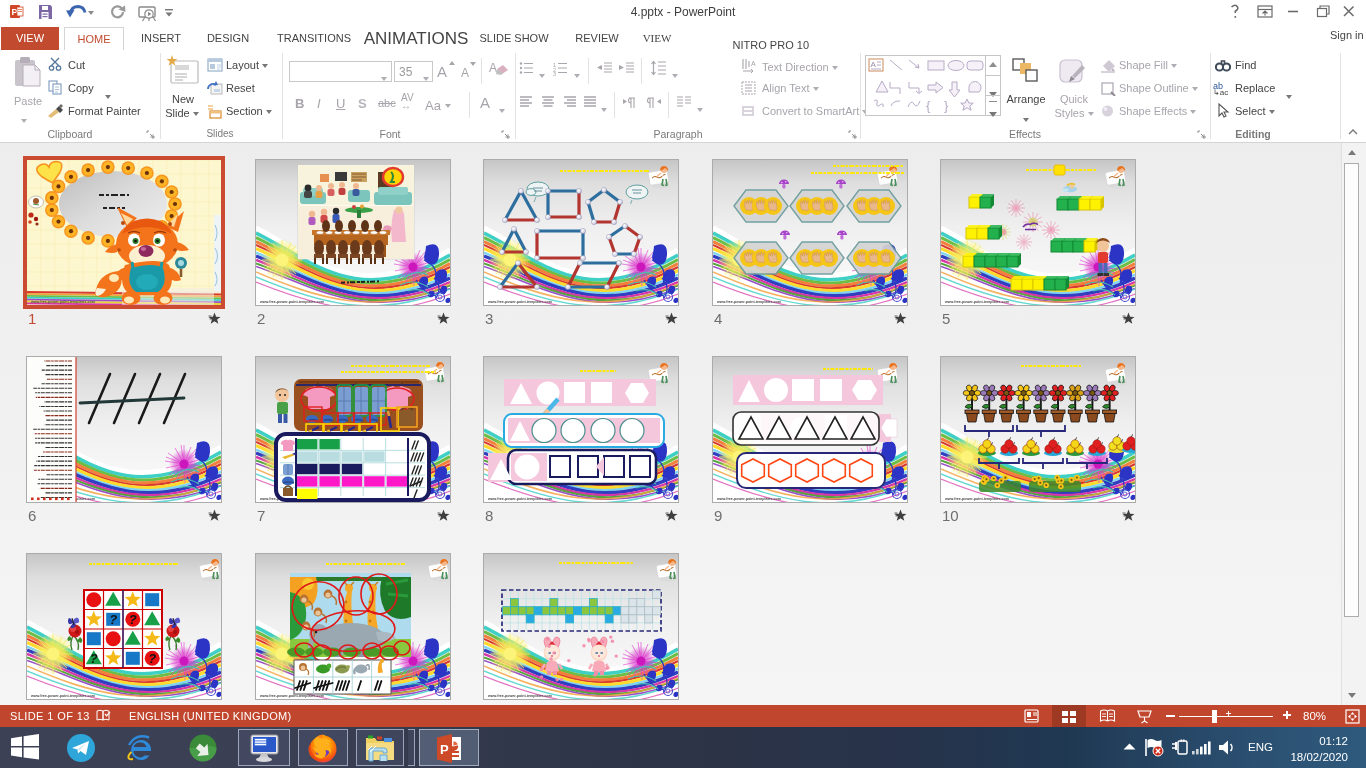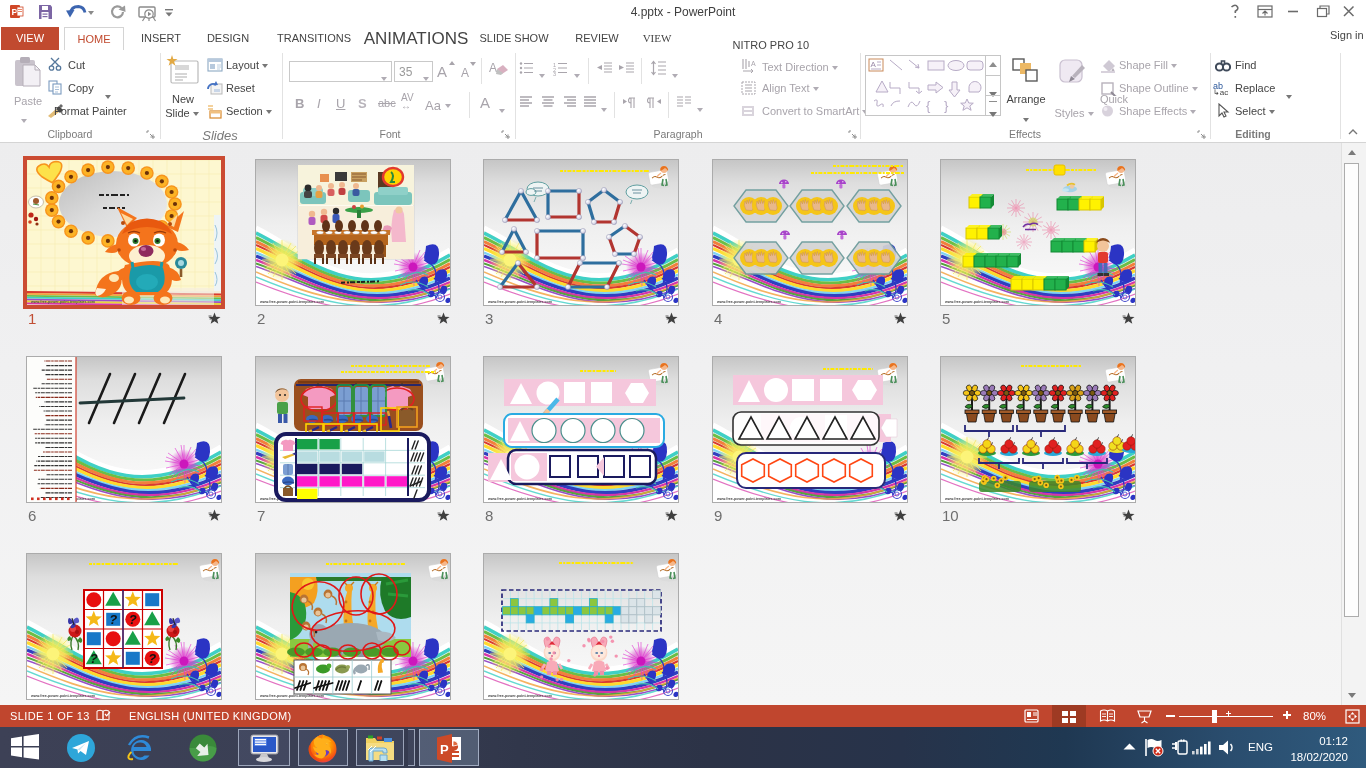--- a/index.html
+++ b/index.html
@@ -65,21 +65,21 @@
 <div class="ab" style="left:1330px;top:29px;width:60px;color:#444;font-size:11px;">Sign in</div>
 <div class="ab" style="left:0;top:50px;width:1366px;height:92px;background:#ffffff;"></div>
 <div class="ab" style="left:0;top:142px;width:1366px;height:1px;background:#d4d4d4;"></div>
 <div class="ab" style="left:160px;top:53px;width:1px;height:86px;background:#e2e2e2;"></div>
 <div class="ab" style="left:282px;top:53px;width:1px;height:86px;background:#e2e2e2;"></div>
 <div class="ab" style="left:515px;top:53px;width:1px;height:86px;background:#e2e2e2;"></div>
 <div class="ab" style="left:860px;top:53px;width:1px;height:86px;background:#e2e2e2;"></div>
 <div class="ab" style="left:1210px;top:53px;width:1px;height:86px;background:#e2e2e2;"></div>
 <div class="ab" style="left:1340px;top:53px;width:1px;height:86px;background:#e2e2e2;"></div>
 <div class="ab" style="left:10px;top:128px;width:120px;text-align:center;font-size:10.5px;color:#7a7a7a;">Clipboard</div>
-<div class="ab" style="left:160px;top:128px;width:120px;text-align:center;font-size:13px;color:#7a7a7a;font-style:italic;">Slides</div>
+<div class="ab" style="left:160px;top:128px;width:120px;text-align:center;font-size:10px;color:#7a7a7a;">Slides</div>
 <div class="ab" style="left:330px;top:128px;width:120px;text-align:center;font-size:10.5px;color:#7a7a7a;">Font</div>
 <div class="ab" style="left:618px;top:128px;width:120px;text-align:center;font-size:10.5px;color:#7a7a7a;">Paragraph</div>
 <div class="ab" style="left:965px;top:128px;width:120px;text-align:center;font-size:10.5px;color:#7a7a7a;">Effects</div>
 <div class="ab" style="left:1193px;top:128px;width:120px;text-align:center;font-size:10.5px;color:#7a7a7a;font-weight:bold;">Editing</div>
 <svg class="ab" style="left:146px;top:130px" width="10" height="10" viewBox="0 0 10 10">
     <path d="M1 3 l0 -2 l2 0 M8 6 l0 2 l-2 0 M4 4 l3 3 m0 -2.6 l0 2.6 l-2.6 0" stroke="#8e8e8e" stroke-width="1" fill="none"></path>
   </svg>
 <svg class="ab" style="left:501px;top:130px" width="10" height="10" viewBox="0 0 10 10">
     <path d="M1 3 l0 -2 l2 0 M8 6 l0 2 l-2 0 M4 4 l3 3 m0 -2.6 l0 2.6 l-2.6 0" stroke="#8e8e8e" stroke-width="1" fill="none"></path>
   </svg>
@@ -108,21 +108,21 @@
 <rect x="5" y="4" width="8" height="10" fill="#fff" stroke="#7b9bc0" stroke-width="1.1"></rect>
 <path d="M7 7 h4 M7 9.5 h4 M7 12 h3" stroke="#9db7d4" stroke-width="0.9"></path>
 </svg>
 <div class="ab t11" style="left:68px;top:82px;">Copy</div>
 <div class="ab" style="left:105px;top:87px;"><span class="dna"></span></div>
 <svg class="ab" style="left:46px;top:103px" width="20" height="15" viewBox="0 0 20 15">
 <path d="M2 13 L10 6 L13 9 L5 15 Z" fill="#e3bd77"></path>
 <path d="M10 6 l3 -3 l4 4 l-3 3 z" fill="#4a4a4a"></path>
 <path d="M13 3 l2 -2 l2 2 l-2 2 z" fill="#6a6a6a"></path>
 </svg>
-<div class="ab t11" style="left:54px;top:105px;">Format Painter</div>
+<div class="ab t11" style="left:68px;top:105px;">Format Painter</div>
 <svg class="ab" style="left:166px;top:55px" width="34" height="32" viewBox="0 0 34 32">
 <rect x="5" y="6" width="27" height="22" rx="1.5" fill="#fff" stroke="#b9b9b9" stroke-width="1.2"></rect>
 <rect x="9" y="10" width="14" height="5" fill="#d8d8d8"></rect>
 <path d="M9 19 h12 M9 22 h12 M9 25 h8" stroke="#c9c9c9" stroke-width="1.3"></path>
 <path d="M6 0 l1.3 4 l4.2 0 l-3.4 2.6 l1.3 4.2 l-3.4 -2.6 l-3.4 2.6 l1.3 -4.2 L0.5 4 l4.2 0 z" fill="#e2a944"></path>
 </svg>
 <div class="ab t11" style="left:168px;top:93px;width:30px;text-align:center;">New</div>
 <div class="ab t11" style="left:162px;top:107px;width:40px;text-align:center;">Slide <span class="dna"></span></div>
 <svg class="ab" style="left:207px;top:58px" width="16" height="15" viewBox="0 0 16 15">
     <rect x="1" y="1" width="14" height="12" fill="#fff" stroke="#8da9c4" stroke-width="1.1"></rect>
@@ -280,21 +280,21 @@
 <rect x="9" y="6" width="11" height="11" fill="#ecb864"></rect>
 <rect x="15" y="13" width="11" height="11" fill="#fff" stroke="#5a5a5a" stroke-width="1.4"></rect>
 </svg>
 <div class="ab t11" style="left:1003px;top:93px;width:46px;text-align:center;">Arrange</div>
 <div class="ab" style="left:1023px;top:110px;"><span class="dna"></span></div>
 <svg class="ab" style="left:1058px;top:56px" width="30" height="30" viewBox="0 0 30 30">
 <rect x="2" y="4" width="22" height="22" rx="5" fill="#efe9f2" stroke="#c9c0d0" stroke-width="1.2"></rect>
 <path d="M14 20 L24 9 L27 12 L17 22 Z" fill="#b8b2bc"></path>
 <path d="M13 20 l4 3 l-6 3 z" fill="#8f8995"></path>
 </svg>
-<div class="ab dis t11" style="left:1084px;top:93px;width:44px;text-align:right;">Quick</div>
+<div class="ab dis t11" style="left:1052px;top:93px;width:44px;text-align:center;">Quick</div>
 <div class="ab dis t11" style="left:1048px;top:107px;width:52px;text-align:center;">Styles <span class="dnad"></span></div>
 <svg class="ab" style="left:1100px;top:58px" width="16" height="15" viewBox="0 0 16 15">
     <path d="M3 8 l6 -6 l6 6 l-6 6 z" fill="#cfc9d4"></path>
     <path d="M13 10 q3 4 0 4 t0 -4" fill="#b8b2bc"></path>
     <rect x="1" y="13" width="14" height="2" fill="#d8d2dc"></rect>
   </svg>
 <div class="ab dis t11" style="left:1119px;top:59px;">Shape Fill <span class="dnad"></span></div>
 <svg class="ab" style="left:1100px;top:81px" width="16" height="15" viewBox="0 0 16 15">
     <rect x="2" y="2" width="11" height="11" fill="none" stroke="#b8b2bc" stroke-width="1.4"></rect>
     <path d="M11 11 l4 4" stroke="#8f8995" stroke-width="2"></path>

